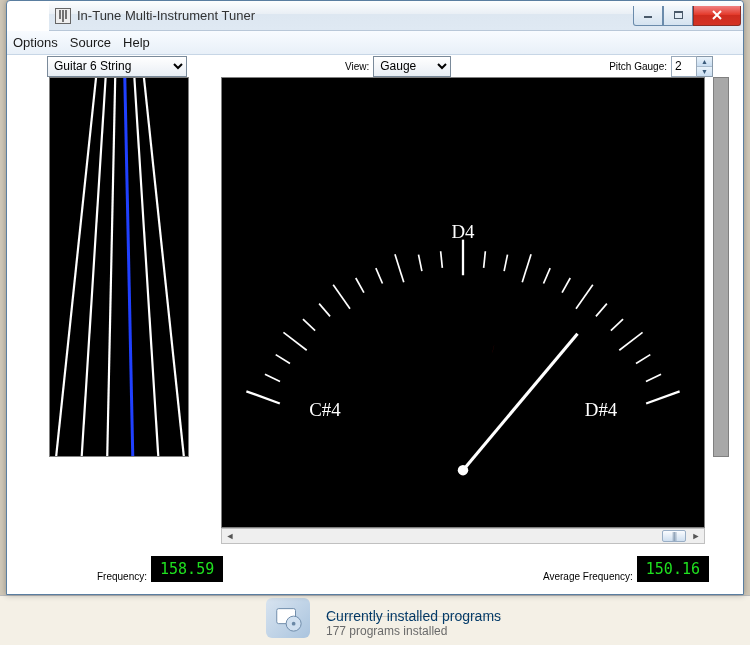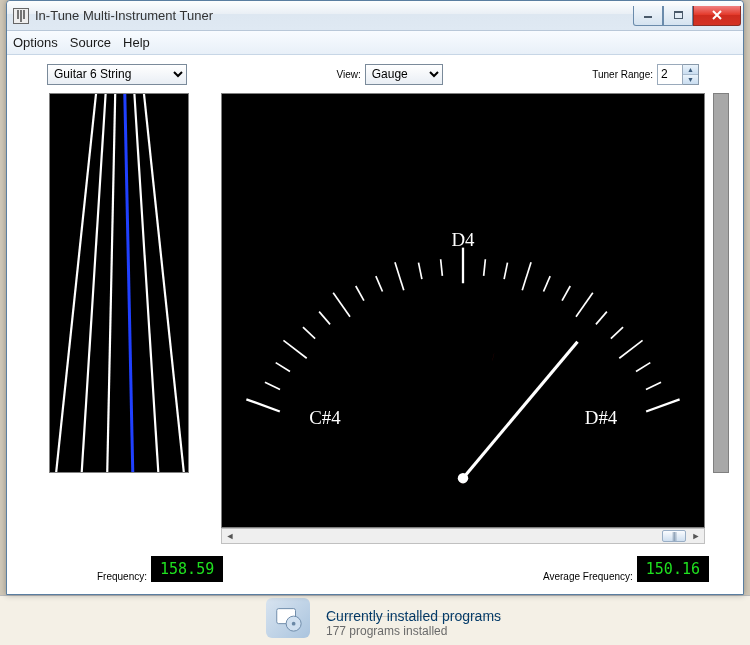--- a/index.html
+++ b/index.html
@@ -28,20 +28,21 @@
   }
   
   .titlebar {
     height: 30px;
     background: linear-gradient(to bottom, #fdfefe 0%, #e9eff5 45%, #dde7f1 46%, #dfe9f3 100%);
     border-bottom: 1px solid #b8c7d8;
     display: flex;
     align-items: center;
     padding: 0 0 0 6px;
     border-radius: 4px 4px 0 0;
+    margin-left: 42px;
   }
   .titlebar .app-icon {
     width: 16px; height: 16px;
     border: 1px solid #666;
     background: #eee;
     display: flex; align-items: center; justify-content: center;
     margin-right: 6px;
   }
   .titlebar .app-icon svg { width: 10px; height: 12px; }
   .titlebar .title { flex: 1; color: #333; font-size: 13px; }
@@ -77,24 +78,24 @@
     display: flex;
     align-items: center;
     padding: 0 6px;
     gap: 12px;
     font-size: 13px;
     color: #1a1a1a;
   }
   .menubar span { cursor: default; }
   
   .controls {
-    height: 38px;
-    display: flex;
-    align-items: center;
-    padding: 0 44px 0 40px;
+    height: 22px;
+    display: flex;
+    align-items: center;
+    padding: 0 30px 0 40px;
   }
   .controls .group { display: flex; align-items: center; gap: 4px; }
   .controls .spacer { flex: 1; }
   select, .selectish {
     height: 21px;
     font-size: 12px;
     border: 1px solid #7a8a9a;
     background: linear-gradient(to bottom,#fff,#e9eef4);
     padding: 1px 2px;
   }
@@ -285,21 +286,21 @@
     </div>
     <div class="spacer"></div>
     <div class="group">
       <label>View:</label>
       <select style="width:78px">
         <option>Gauge</option>
       </select>
     </div>
     <div class="spacer"></div>
     <div class="group">
-      <label>Tuner Range:</label>
+      <label>Pitch Gauge:</label>
       <div class="spinner">
         <input type="text" value="2" style="">
         <div class="spins">
           <div>▲</div>
           <div>▼</div>
         </div>
       </div>
     </div>
   </div>
 

